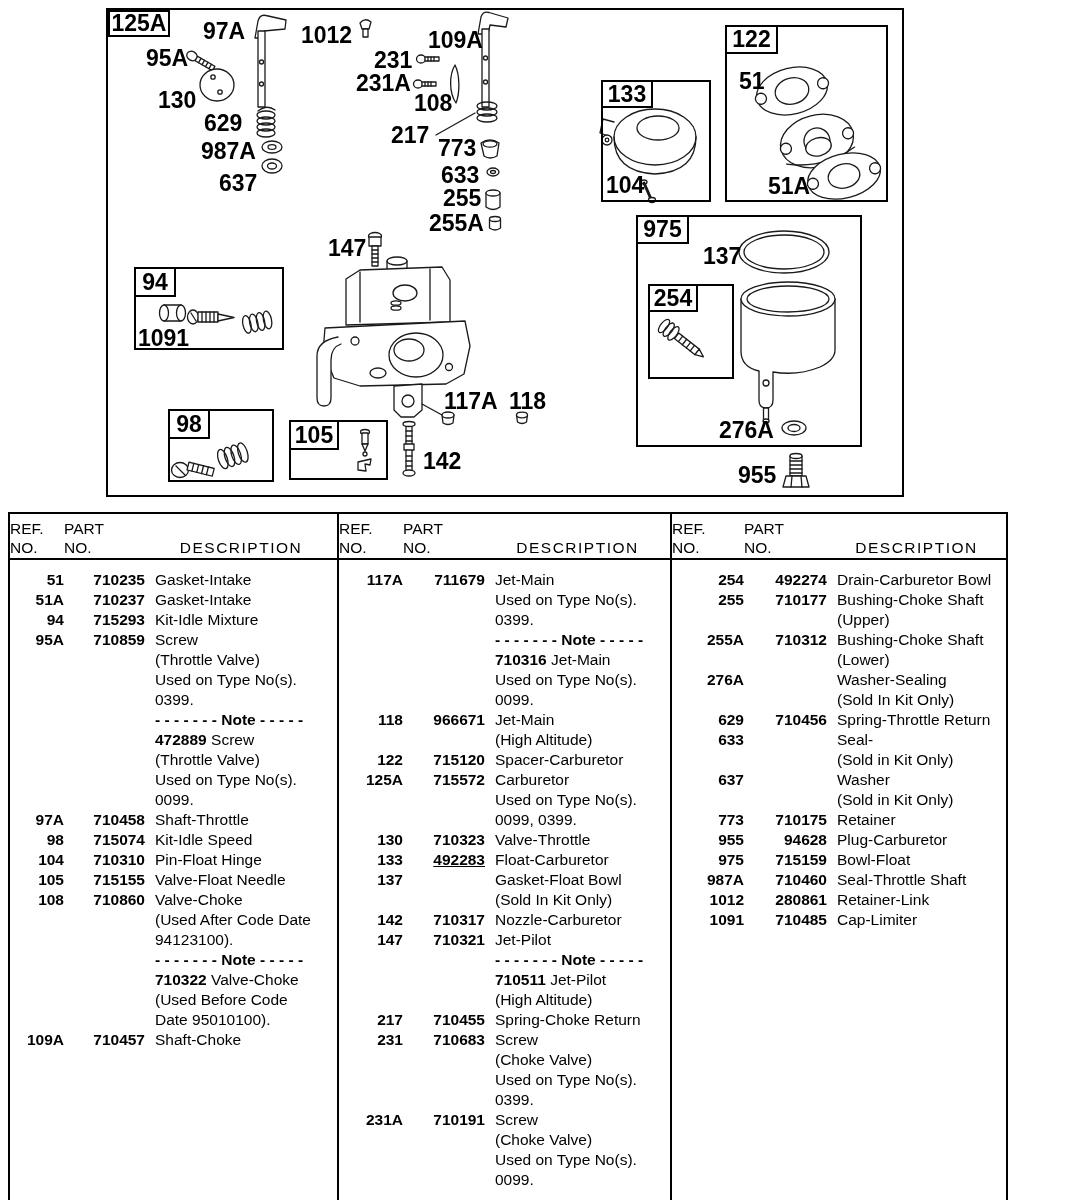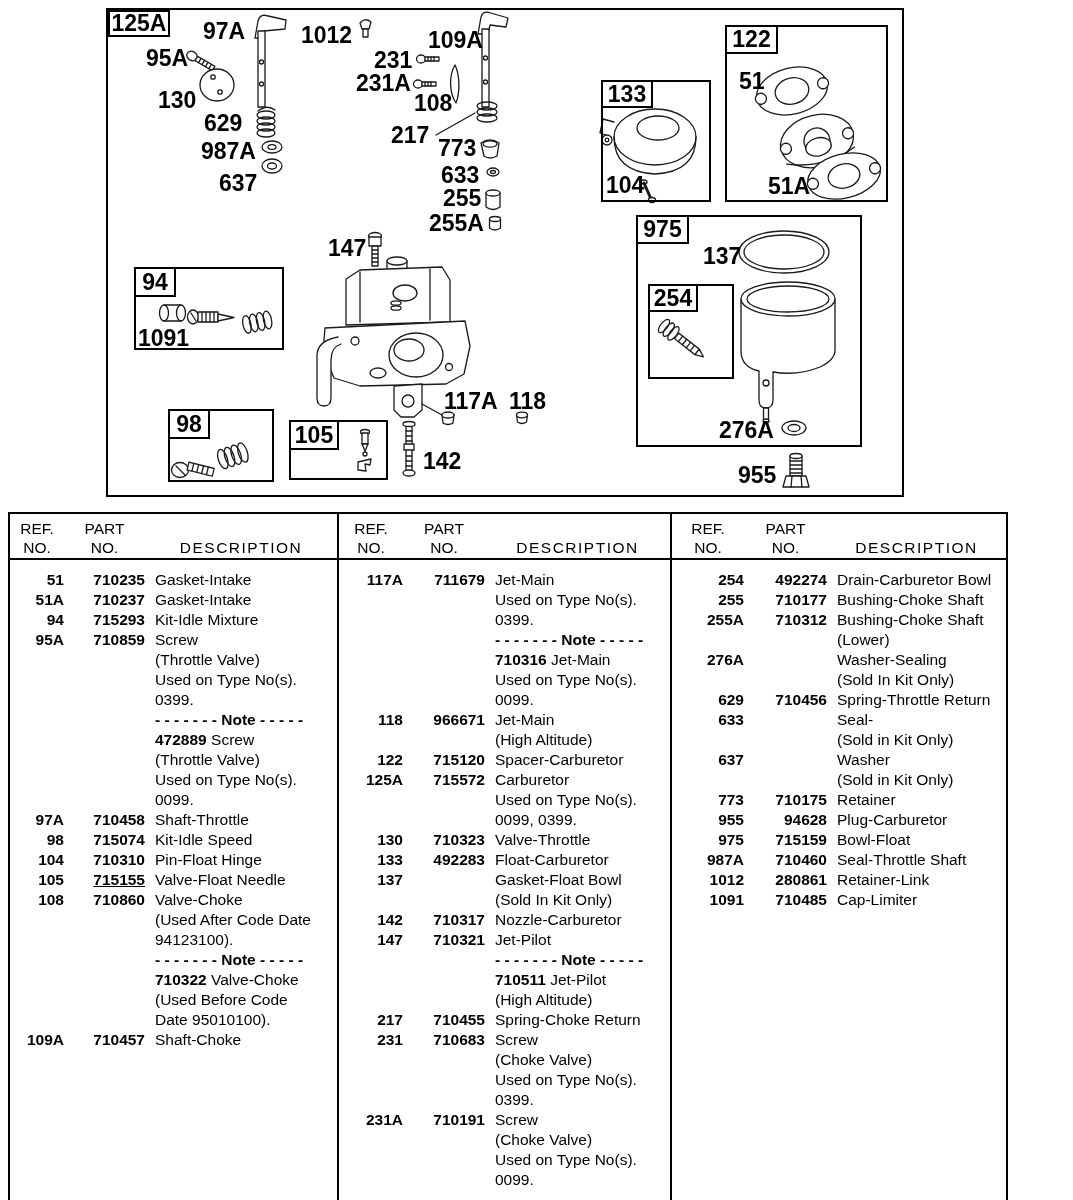--- a/index.html
+++ b/index.html
@@ -13,21 +13,21 @@
           display:flex;align-items:center;justify-content:center;
           font-weight:bold;font-size:23px;line-height:1;}
   .plabel{position:absolute;font-weight:bold;font-size:23px;line-height:1;white-space:nowrap;}
   #ptable{position:absolute;left:8px;top:512px;width:1000px;height:688px;
           border-top:2px solid #000;box-sizing:border-box;background:#fff;}
   .tcol{position:absolute;top:0;height:686px;border-left:2px solid #000;box-sizing:border-box;}
   .tcol.last{border-right:2px solid #000;}
   .thead{height:46px;border-bottom:2px solid #000;box-sizing:border-box;padding-top:5px;
          font-size:15.5px;line-height:19px;}
   .hline{display:flex;}
-  .hc{text-align:center;display:inline-block;}
+  .hc{text-align:left;display:inline-block;}
   .hdesc{flex:1;text-align:center;letter-spacing:1.5px;}
   .tbody{padding-top:10px;}
   .trow{display:flex;line-height:20px;font-size:15.5px;white-space:nowrap;}
   .c-ref{font-weight:bold;text-align:right;flex:none;}
   .c-part{font-weight:bold;text-align:right;flex:none;}
   .c-desc{padding-left:10px;}
   .b{font-weight:bold;}
 </style>
 </head>
 <body>
@@ -402,21 +402,21 @@
           <span class="c-part" style="width: 81px;">715074</span>
           <span class="c-desc">Kit-Idle Speed</span>
         </div>
         <div class="trow">
           <span class="c-ref" style="width: 54px;">104</span>
           <span class="c-part" style="width: 81px;">710310</span>
           <span class="c-desc">Pin-Float Hinge</span>
         </div>
         <div class="trow">
           <span class="c-ref" style="width: 54px;">105</span>
-          <span class="c-part" style="width: 81px; text-decoration: underline;">715155</span>
+          <span class="c-part" style="width: 81px;">715155</span>
           <span class="c-desc">Valve-Float Needle</span>
         </div>
         <div class="trow">
           <span class="c-ref" style="width: 54px;">108</span>
           <span class="c-part" style="width: 81px;">710860</span>
           <span class="c-desc">Valve-Choke</span>
         </div>
         <div class="trow">
           <span class="c-ref" style="width: 54px;"></span>
           <span class="c-part" style="width: 81px;"></span>
@@ -533,21 +533,21 @@
           <span class="c-part" style="width: 82px;"></span>
           <span class="c-desc">0099, 0399.</span>
         </div>
         <div class="trow">
           <span class="c-ref" style="width: 64px;">130</span>
           <span class="c-part" style="width: 82px;">710323</span>
           <span class="c-desc">Valve-Throttle</span>
         </div>
         <div class="trow">
           <span class="c-ref" style="width: 64px;">133</span>
-          <span class="c-part" style="width: 82px;">492283</span>
+          <span class="c-part" style="width: 82px; text-decoration: underline;">492283</span>
           <span class="c-desc">Float-Carburetor</span>
         </div>
         <div class="trow">
           <span class="c-ref" style="width: 64px;">137</span>
           <span class="c-part" style="width: 82px;"></span>
           <span class="c-desc">Gasket-Float Bowl</span>
         </div>
         <div class="trow">
           <span class="c-ref" style="width: 64px;"></span>
           <span class="c-part" style="width: 82px;"></span>
@@ -643,20 +643,25 @@
           <span class="c-ref" style="width: 72px;">254</span>
           <span class="c-part" style="width: 83px;">492274</span>
           <span class="c-desc">Drain-Carburetor Bowl</span>
         </div>
         <div class="trow">
           <span class="c-ref" style="width: 72px;">255</span>
           <span class="c-part" style="width: 83px;">710177</span>
           <span class="c-desc">Bushing-Choke Shaft</span>
         </div>
         <div class="trow">
+          <span class="c-ref" style="width: 72px;"></span>
+          <span class="c-part" style="width: 83px;"></span>
+          <span class="c-desc">(Upper)</span>
+        </div>
+        <div class="trow">
           <span class="c-ref" style="width: 72px;">255A</span>
           <span class="c-part" style="width: 83px;">710312</span>
           <span class="c-desc">Bushing-Choke Shaft</span>
         </div>
         <div class="trow">
           <span class="c-ref" style="width: 72px;"></span>
           <span class="c-part" style="width: 83px;"></span>
           <span class="c-desc">(Lower)</span>
         </div>
         <div class="trow">

